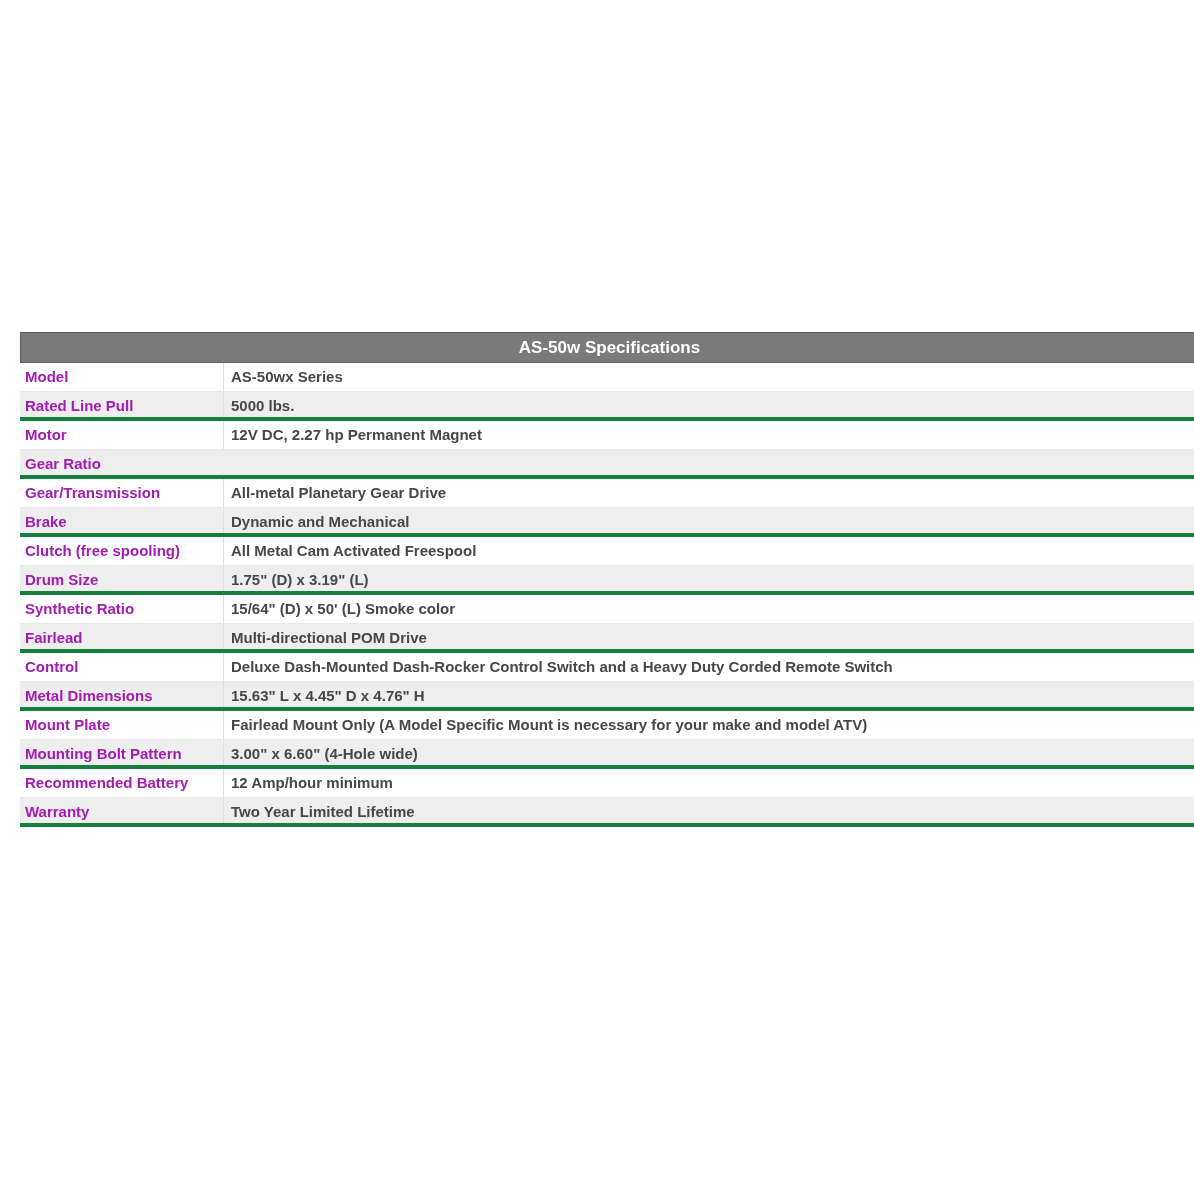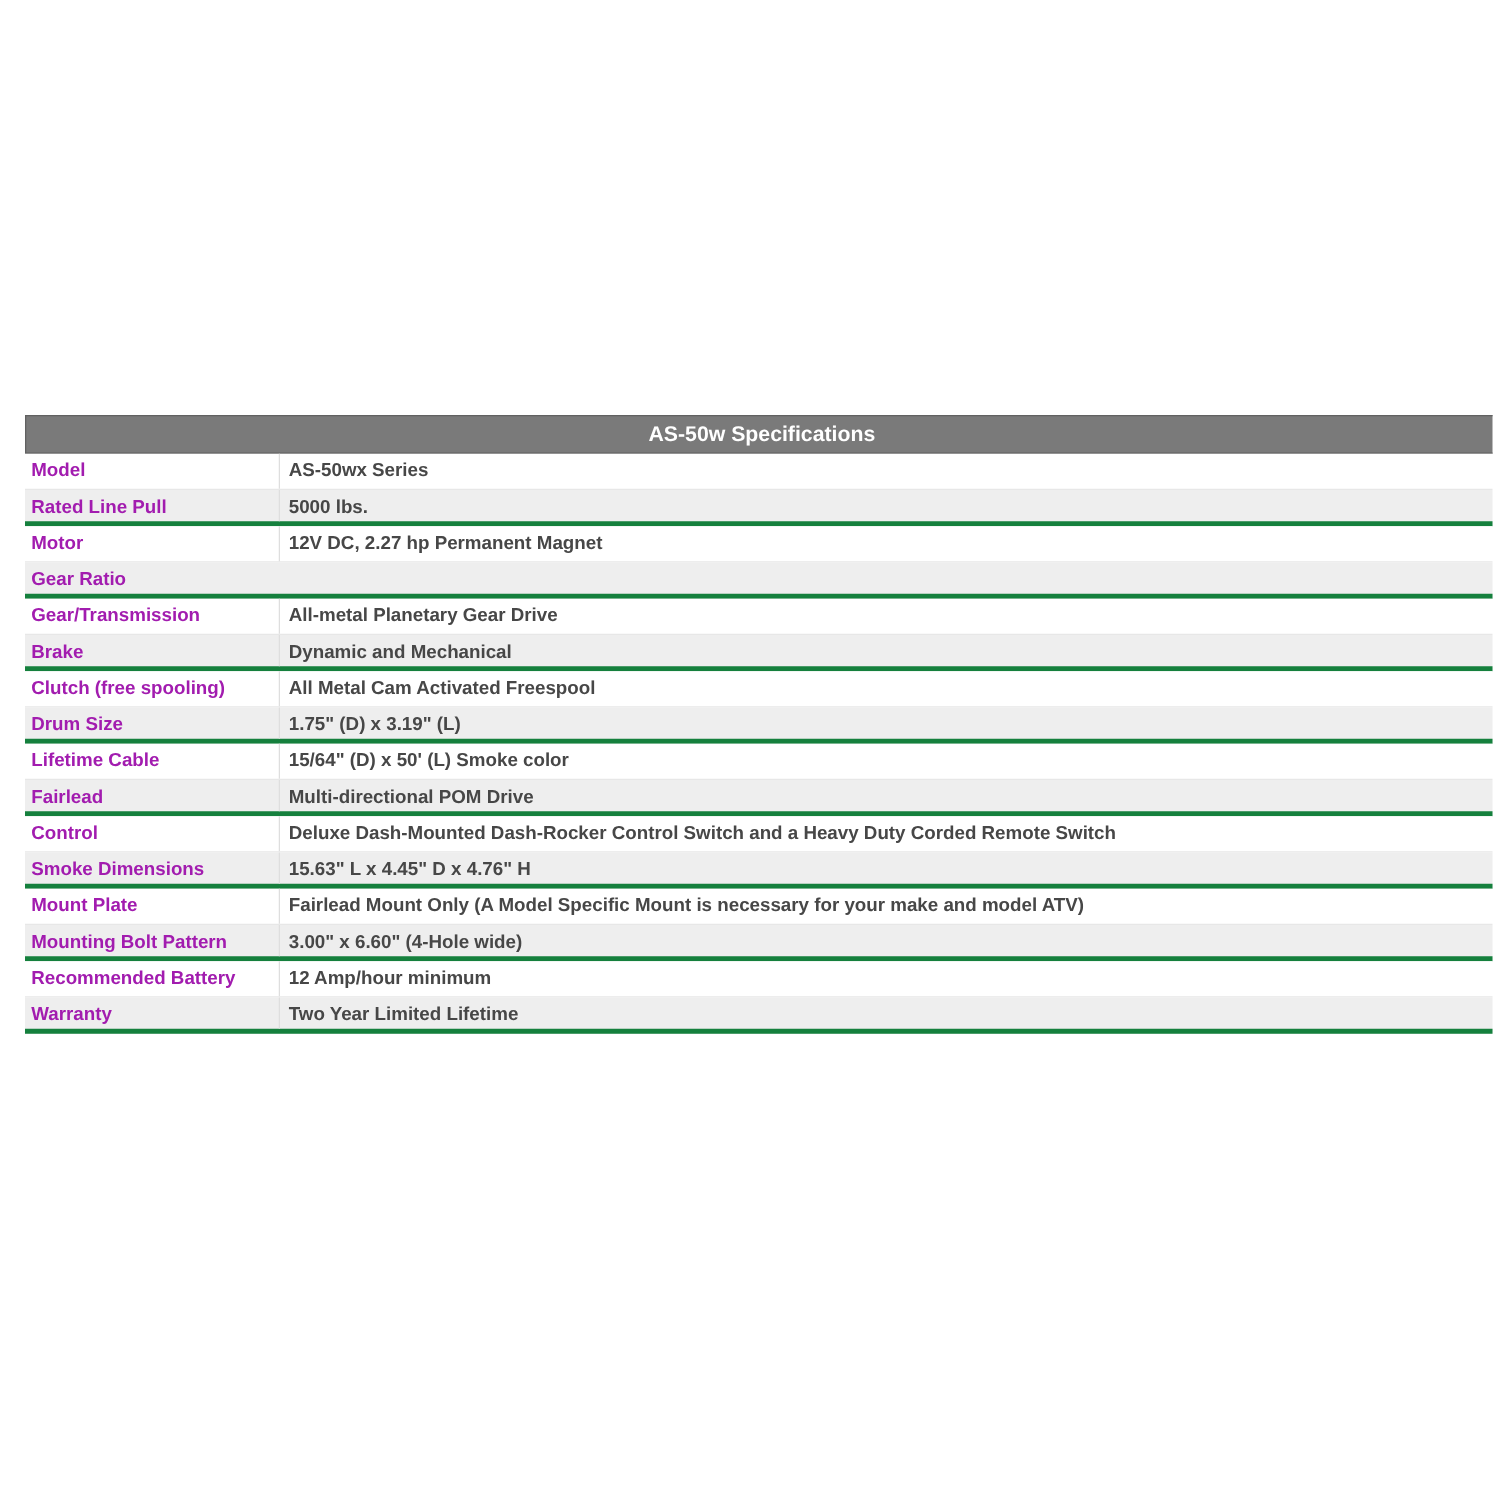--- a/index.html
+++ b/index.html
@@ -99,33 +99,33 @@
       </div>
       <div class="spec-row">
         <div class="cell label">Clutch (free spooling)</div>
         <div class="cell value">All Metal Cam Activated Freespool</div>
       </div>
       <div class="spec-row alt">
         <div class="cell label">Drum Size</div>
         <div class="cell value">1.75" (D) x 3.19" (L)</div>
       </div>
       <div class="spec-row">
-        <div class="cell label">Lifetime Cable</div>
+        <div class="cell label">Synthetic Ratio</div>
         <div class="cell value">15/64" (D) x 50' (L) Smoke color</div>
       </div>
       <div class="spec-row alt">
         <div class="cell label">Fairlead</div>
         <div class="cell value">Multi-directional POM Drive</div>
       </div>
       <div class="spec-row">
         <div class="cell label">Control</div>
         <div class="cell value">Deluxe Dash-Mounted Dash-Rocker Control Switch and a Heavy Duty Corded Remote Switch</div>
       </div>
       <div class="spec-row alt">
-        <div class="cell label">Smoke Dimensions</div>
+        <div class="cell label">Metal Dimensions</div>
         <div class="cell value">15.63" L x 4.45" D x 4.76" H</div>
       </div>
       <div class="spec-row">
         <div class="cell label">Mount Plate</div>
         <div class="cell value">Fairlead Mount Only (A Model Specific Mount is necessary for your make and model ATV)</div>
       </div>
       <div class="spec-row alt">
         <div class="cell label">Mounting Bolt Pattern</div>
         <div class="cell value">3.00" x 6.60" (4-Hole wide)</div>
       </div>

